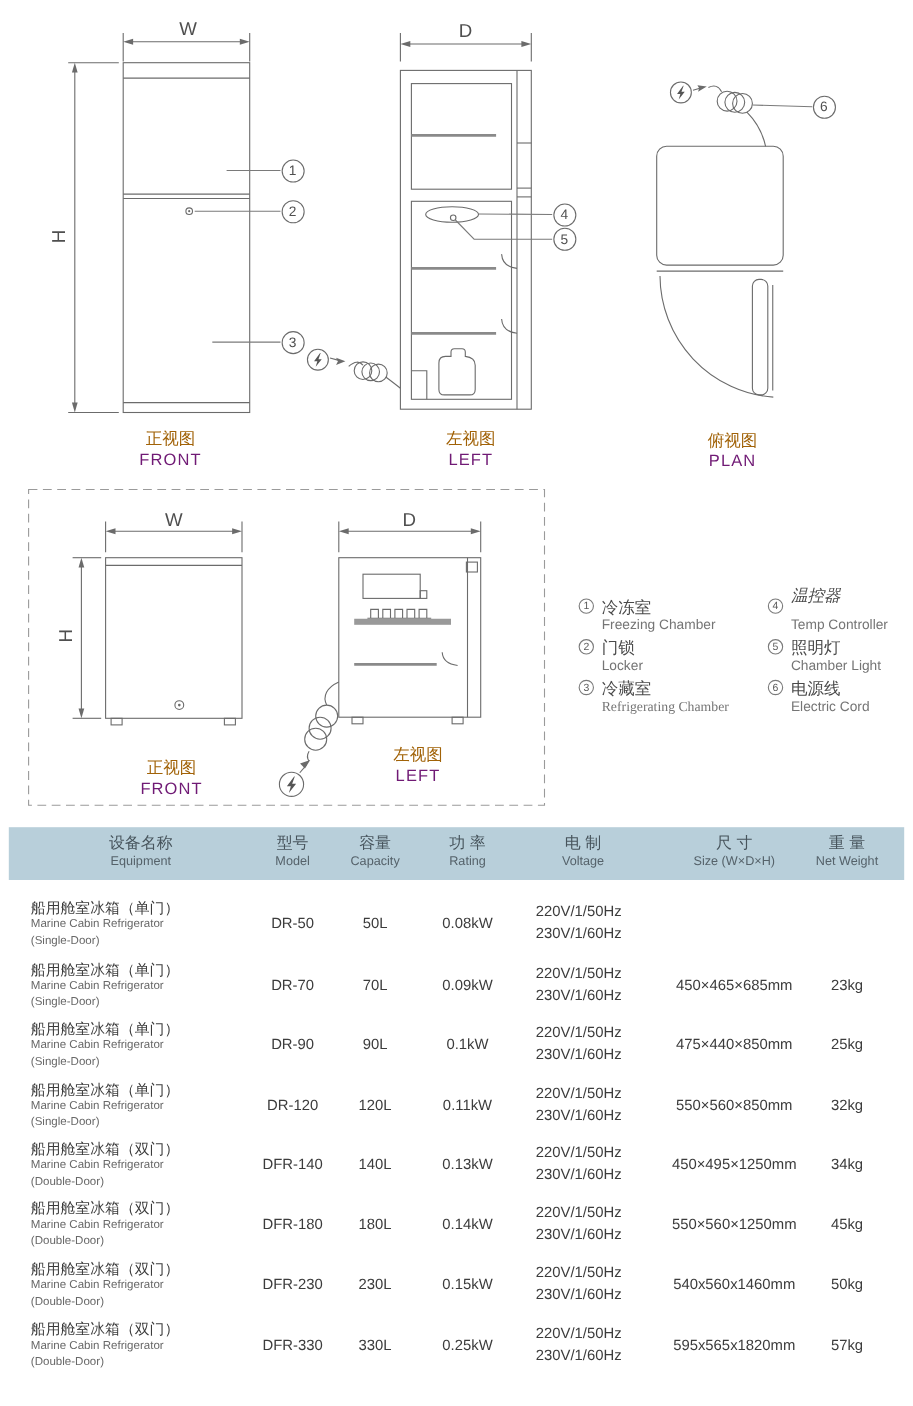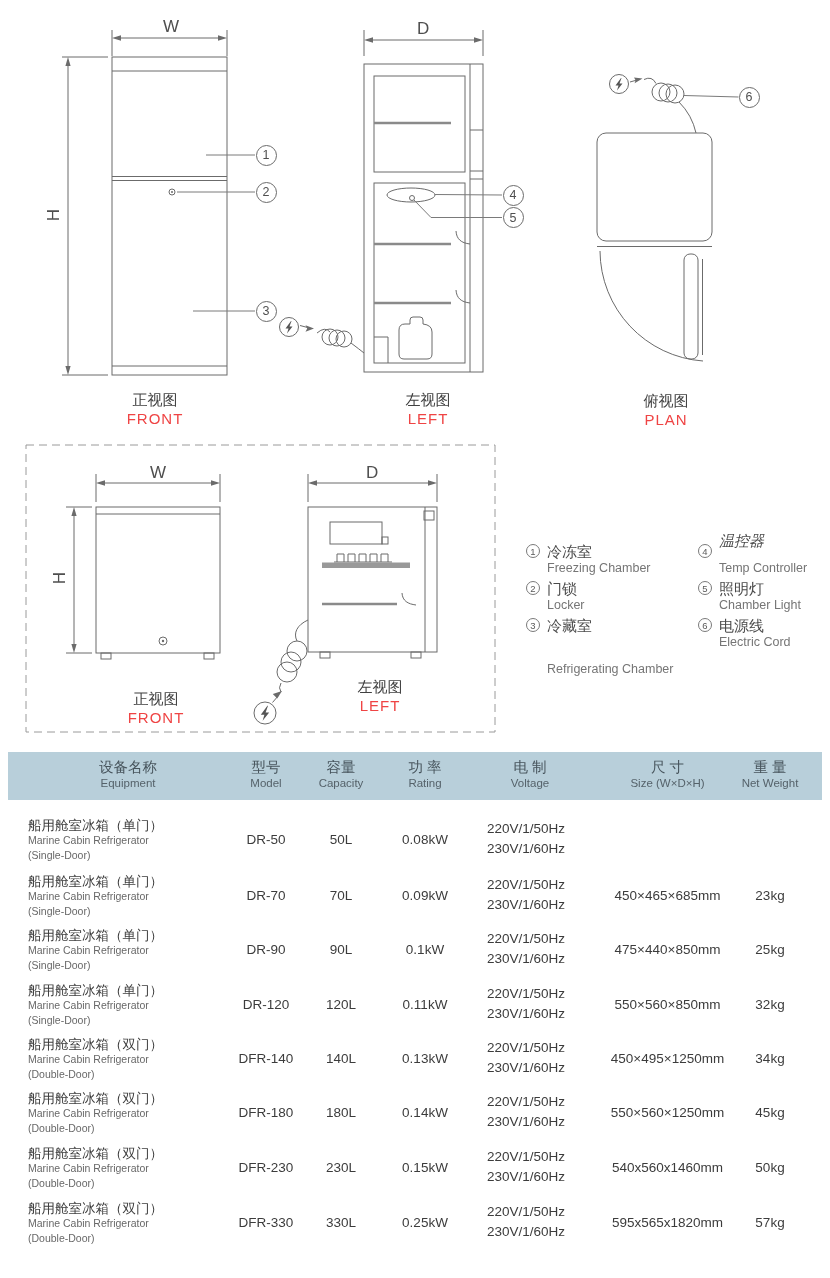--- a/index.html
+++ b/index.html
@@ -8,22 +8,22 @@
   .abs{position:absolute;}
   
   .dim{font-size:17px;color:#4f4f4f;}
   .rot{transform:rotate(-90deg);}
   
   .callout{position:absolute;width:21px;height:21px;border:1.4px solid #6b6b6b;border-radius:50%;
            background:#fff;display:flex;align-items:center;justify-content:center;
            font-size:12.5px;color:#4f4f4f;box-sizing:border-box;}
   
   .cap{position:absolute;text-align:center;width:120px;}
-  .cap .zh{font-size:15px;color:#404040;line-height:19px;}
-  .cap .en{font-size:15px;color:#ef4444;letter-spacing:1px;line-height:19px;}
+  .cap .zh{font-size:15px;color:#a16207;line-height:19px;}
+  .cap .en{font-size:15px;color:#701a75;letter-spacing:1px;line-height:19px;}
   
   .lnum{position:absolute;width:14px;height:14px;border:1px solid #7a7a7a;border-radius:50%;
         display:flex;align-items:center;justify-content:center;font-size:9.5px;color:#5a5a5a;
         box-sizing:border-box;background:#fff;}
   .lzh{position:absolute;font-size:15px;color:#4a4a4a;}
   .len{position:absolute;font-size:12.5px;color:#757575;}
   
   .thead-band{position:absolute;left:8px;top:752px;width:814px;height:48px;background:#b8cfda;}
   .hcell{position:absolute;text-align:center;}
   .hcell .zh{font-size:14.5px;color:#47545c;line-height:18px;}
@@ -215,21 +215,21 @@
     <div class="lnum" style="left:526px;top:544px;">1</div>
     <div class="lzh" style="left:547px;top:543px;">冷冻室</div>
     <div class="len" style="left:547px;top:561px;">Freezing Chamber</div>
 
     <div class="lnum" style="left:526px;top:581px;">2</div>
     <div class="lzh" style="left:547px;top:580px;">门锁</div>
     <div class="len" style="left:547px;top:598px;">Locker</div>
 
     <div class="lnum" style="left:526px;top:618px;">3</div>
     <div class="lzh" style="left:547px;top:617px;">冷藏室</div>
-    <div class="len" style="left:547px;top:662px;">Refrigerating Chamber</div>
+    <div class="len" style="left:547px;top:635px;font-family:Liberation Serif, serif;">Refrigerating Chamber</div>
 
     <div class="lnum" style="left:698px;top:544px;">4</div>
     <div class="lzh" style="left:719px;top:532px;font-style:italic;">温控器</div>
     <div class="len" style="left:719px;top:561px;">Temp Controller</div>
 
     <div class="lnum" style="left:698px;top:581px;">5</div>
     <div class="lzh" style="left:719px;top:580px;">照明灯</div>
     <div class="len" style="left:719px;top:598px;">Chamber Light</div>
 
     <div class="lnum" style="left:698px;top:618px;">6</div>

